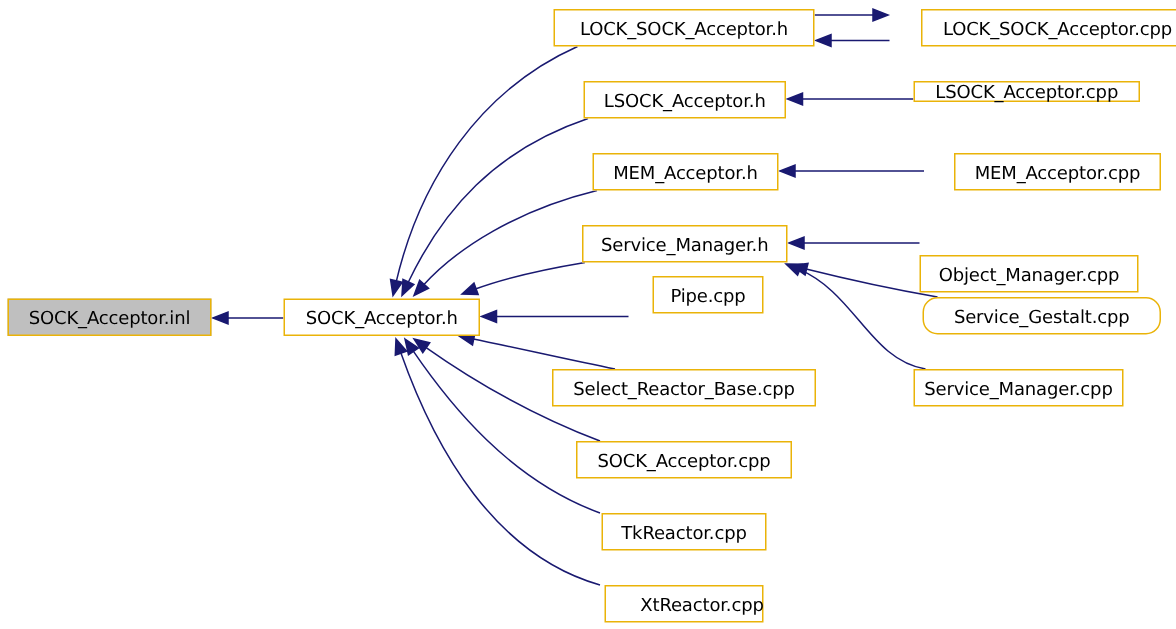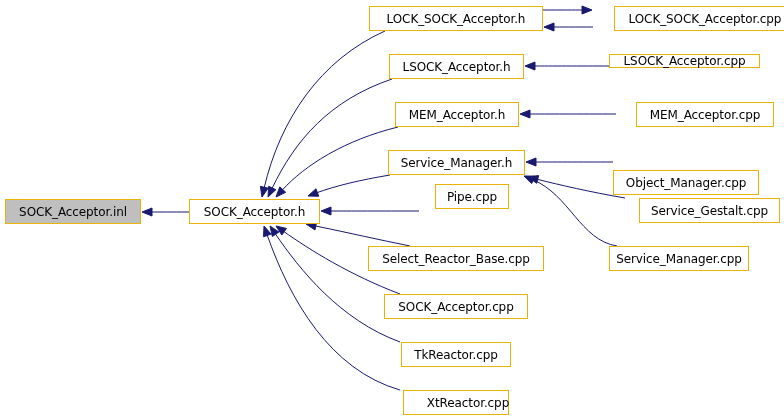--- a/index.html
+++ b/index.html
@@ -125,21 +125,21 @@
       </div>
       <div class="node" style="left: 388px; top: 150px; width: 137px; height: 25px;">
         <span>Service_Manager.h</span>
       </div>
       <div class="node" style="left: 613px; top: 150px; width: 146px; height: 25px; margin-top: 20px;">
         <span>Object_Manager.cpp</span>
       </div>
       <div class="node" style="left: 419px; top: 184px; width: 74px; height: 25px; margin-left: 16px;">
         <span>Pipe.cpp</span>
       </div>
-      <div class="node" style="left: 639px; top: 198px; width: 141px; height: 25px;">
+      <div class="node" style="left: 615px; top: 198px; width: 159px; height: 25px; border-radius: 10px;">
         <span>Service_Gestalt.cpp</span>
       </div>
       <div class="node" style="left: 368px; top: 246px; width: 176px; height: 25px;">
         <span>Select_Reactor_Base.cpp</span>
       </div>
       <div class="node" style="left: 609px; top: 246px; width: 140px; height: 25px;">
         <span>Service_Manager.cpp</span>
       </div>
       <div class="node" style="left: 384px; top: 294px; width: 144px; height: 25px;">
         <span>SOCK_Acceptor.cpp</span>

